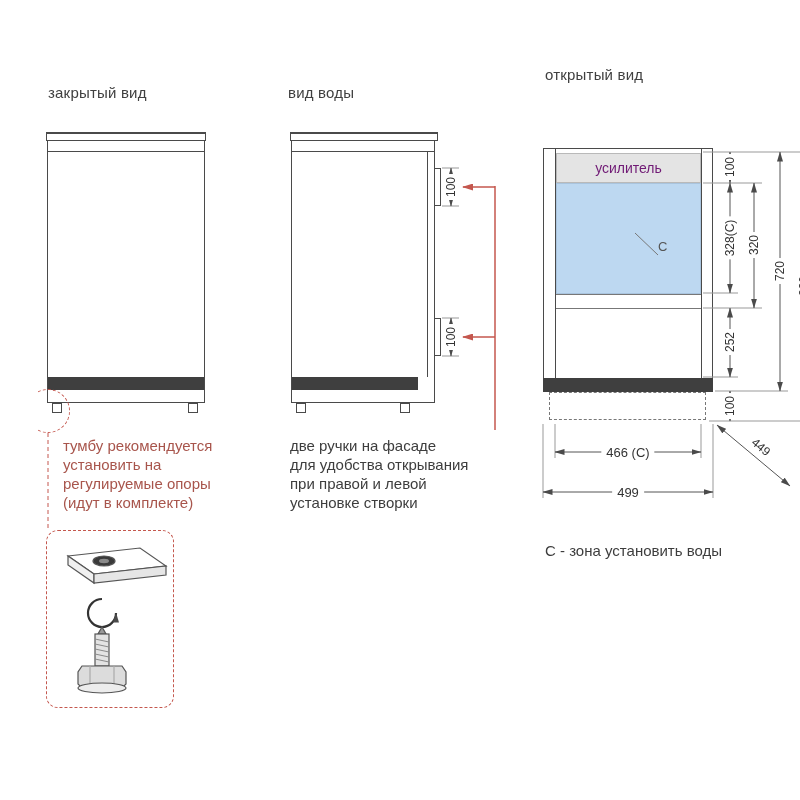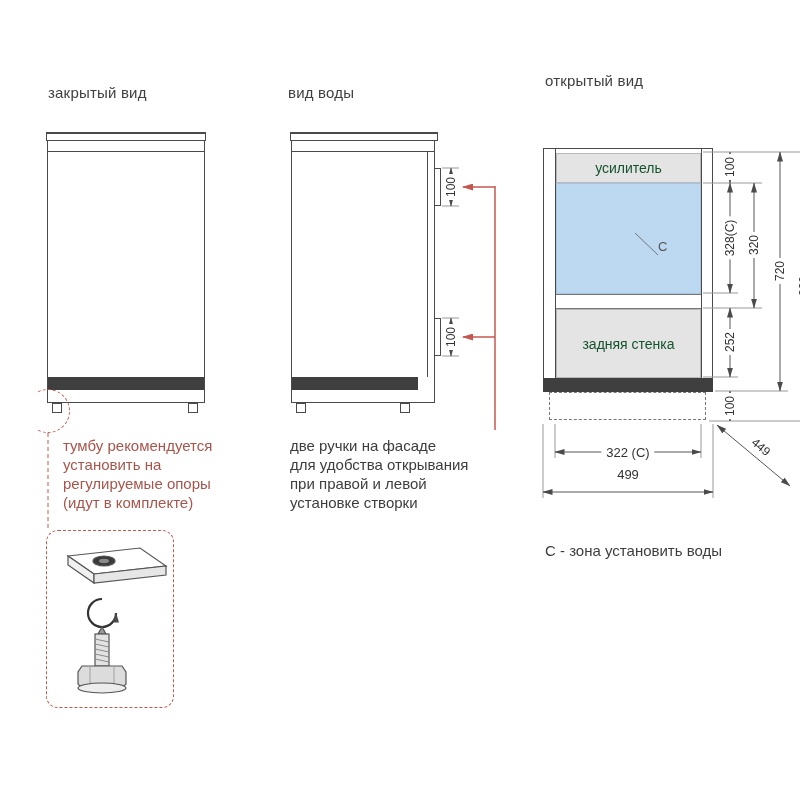--- a/index.html
+++ b/index.html
@@ -12,21 +12,21 @@
   .note{position:absolute;font-size:15px;line-height:19px;white-space:pre-line;color:#3d3d3d;}
   .note-red{color:var(--note-red,#a8554c);}
   .cab-top{position:absolute;background:#fff;border:1px solid #4a4a4a;border-top-width:2px;box-sizing:border-box;}
   .cab-body{position:absolute;background:#fff;border:1px solid #4a4a4a;box-sizing:border-box;}
   .hline{position:absolute;height:1px;background:#4a4a4a;}
   .vline{position:absolute;width:1px;background:#4a4a4a;}
   .dark-strip{position:absolute;background:var(--plinth-dark,#3f3f3f);}
   .foot{position:absolute;width:10px;height:10px;background:#fff;border:1px solid #4a4a4a;box-sizing:border-box;}
   .handle{position:absolute;width:7px;background:#fff;border:1px solid #4a4a4a;box-sizing:border-box;}
   .panel{position:absolute;display:flex;align-items:center;justify-content:center;
-         font-size:14px;color:#14532d;box-sizing:border-box;}
+         font-size:14px;color:#701a75;box-sizing:border-box;}
   .panel-gray{background:var(--panel-gray,#e4e4e4);border:1px solid #b9b9b9;}
   .panel-blue{background:var(--zone-blue,#bdd8f1);border:1px solid #a9c4de;}
   .divider{position:absolute;background:#fff;border-top:1px solid #777;border-bottom:1px solid #777;box-sizing:border-box;}
   .plinth-dashed{position:absolute;background:#fff;border:1px dashed #777;box-sizing:border-box;}
   .red-circle{position:absolute;border:1.5px dashed var(--annotation-red,#c4574e);border-radius:50%;box-sizing:border-box;}
   .detail-box{position:absolute;border:1.5px dashed var(--annotation-red,#c4574e);border-radius:12px;box-sizing:border-box;}
   svg.layer{position:absolute;left:0;top:0;}
   .dim{position:absolute;font-size:12px;color:#333;background:#fff;padding:1px 3px;white-space:nowrap;
        transform:translate(-50%,-50%);}
   .dim-v{transform:translate(-50%,-50%) rotate(-90deg);}
@@ -34,21 +34,21 @@
   .dim-h{font-size:13px;padding:0 5px;}
   .zone-letter{position:absolute;font-size:13px;color:#555;}
 </style>
 </head>
 <body>
 
 <div id="root">
 
   <div class="view-label" style="left:10px;top:84px">закрытый вид</div>
   <div class="view-label" style="left:250px;top:84px">вид воды</div>
-  <div class="view-label" style="left:507px;top:72px">открытый вид</div>
+  <div class="view-label" style="left:507px;top:66px">открытый вид</div>
 
   <div>
     <div class="cab-top" style="left:8px;top:132px;width:160px;height:9px"></div>
     <div class="cab-body" style="left:9px;top:140px;width:158px;height:263px"></div>
     <div class="hline" style="left:9px;top:151px;width:158px"></div>
     <div class="dark-strip" style="left:10px;top:377px;width:156px;height:13px"></div>
     <div class="foot" style="left:14px;top:403px"></div>
     <div class="foot" style="left:150px;top:403px"></div>
     <div class="red-circle" style="left:-12px;top:389px;width:44px;height:44px"></div>
   </div>
@@ -66,23 +66,20 @@
   </div>
 
   <div class="abs" style="left:505px;top:148px;width:170px;height:243px;border:1px solid #4a4a4a;background:#fff;box-sizing:border-box">
     <div class="vline" style="left:11px;top:0;height:229px"></div>
     <div class="vline" style="left:157px;top:0;height:229px"></div>
     <div class="panel panel-gray" style="left:12px;top:4px;width:145px;height:30px">
       <span>усилитель</span>
     </div>
     <div class="panel panel-blue" style="left:12px;top:34px;width:145px;height:111px"></div>
     <div class="divider" style="left:12px;top:145px;width:145px;height:15px"></div>
-    <div class="panel panel-gray" style="left:12px;top:160px;width:145px;height:69px">
-      <span>задняя стенка</span>
-    </div>
     <div class="dark-strip" style="left:-1px;top:229px;width:170px;height:14px"></div>
   </div>
   <div class="plinth-dashed" style="left:511px;top:392px;width:157px;height:28px"></div>
   <div class="zone-letter" style="left:620px;top:239px">С</div>
 
   <div class="detail-box" style="left:8px;top:530px;width:128px;height:178px"></div>
 
   <svg class="layer" width="800" height="800" viewBox="0 0 800 800">
     <defs>
       <marker id="mArr" markerWidth="10" markerHeight="6" refX="9.5" refY="3" orient="auto-start-reverse" markerUnits="userSpaceOnUse">
@@ -168,22 +165,22 @@
 
   <span class="dim dim-v" style="left:413px;top:187px">100</span>
   <span class="dim dim-v" style="left:413px;top:337px">100</span>
   <span class="dim dim-v" style="left:692px;top:167px">100</span>
   <span class="dim dim-v" style="left:692px;top:238px">328(С)</span>
   <span class="dim dim-v" style="left:692px;top:342px">252</span>
   <span class="dim dim-v" style="left:692px;top:406px">100</span>
   <span class="dim dim-v" style="left:716px;top:245px">320</span>
   <span class="dim dim-v" style="left:742px;top:271px">720</span>
   <span class="dim dim-v" style="left:766px;top:286px">820</span>
-  <span class="dim dim-h" style="left:590px;top:452px">322 (С)</span>
-  <span class="dim dim-h" style="left:590px;top:474px">499</span>
+  <span class="dim dim-h" style="left:590px;top:452px">466 (С)</span>
+  <span class="dim dim-h" style="left:590px;top:492px">499</span>
   <span class="dim dim-diag" style="left:723px;top:447px">449</span>
 
   <div class="note note-red" style="left:25px;top:436px;width:190px">тумбу рекомендуется
 установить на
 регулируемые опоры
 (идут в комплекте)</div>
   <div class="note" style="left:252px;top:436px;width:210px">две ручки на фасаде
 для удобства открывания
 при правой и левой
 установке створки</div>

